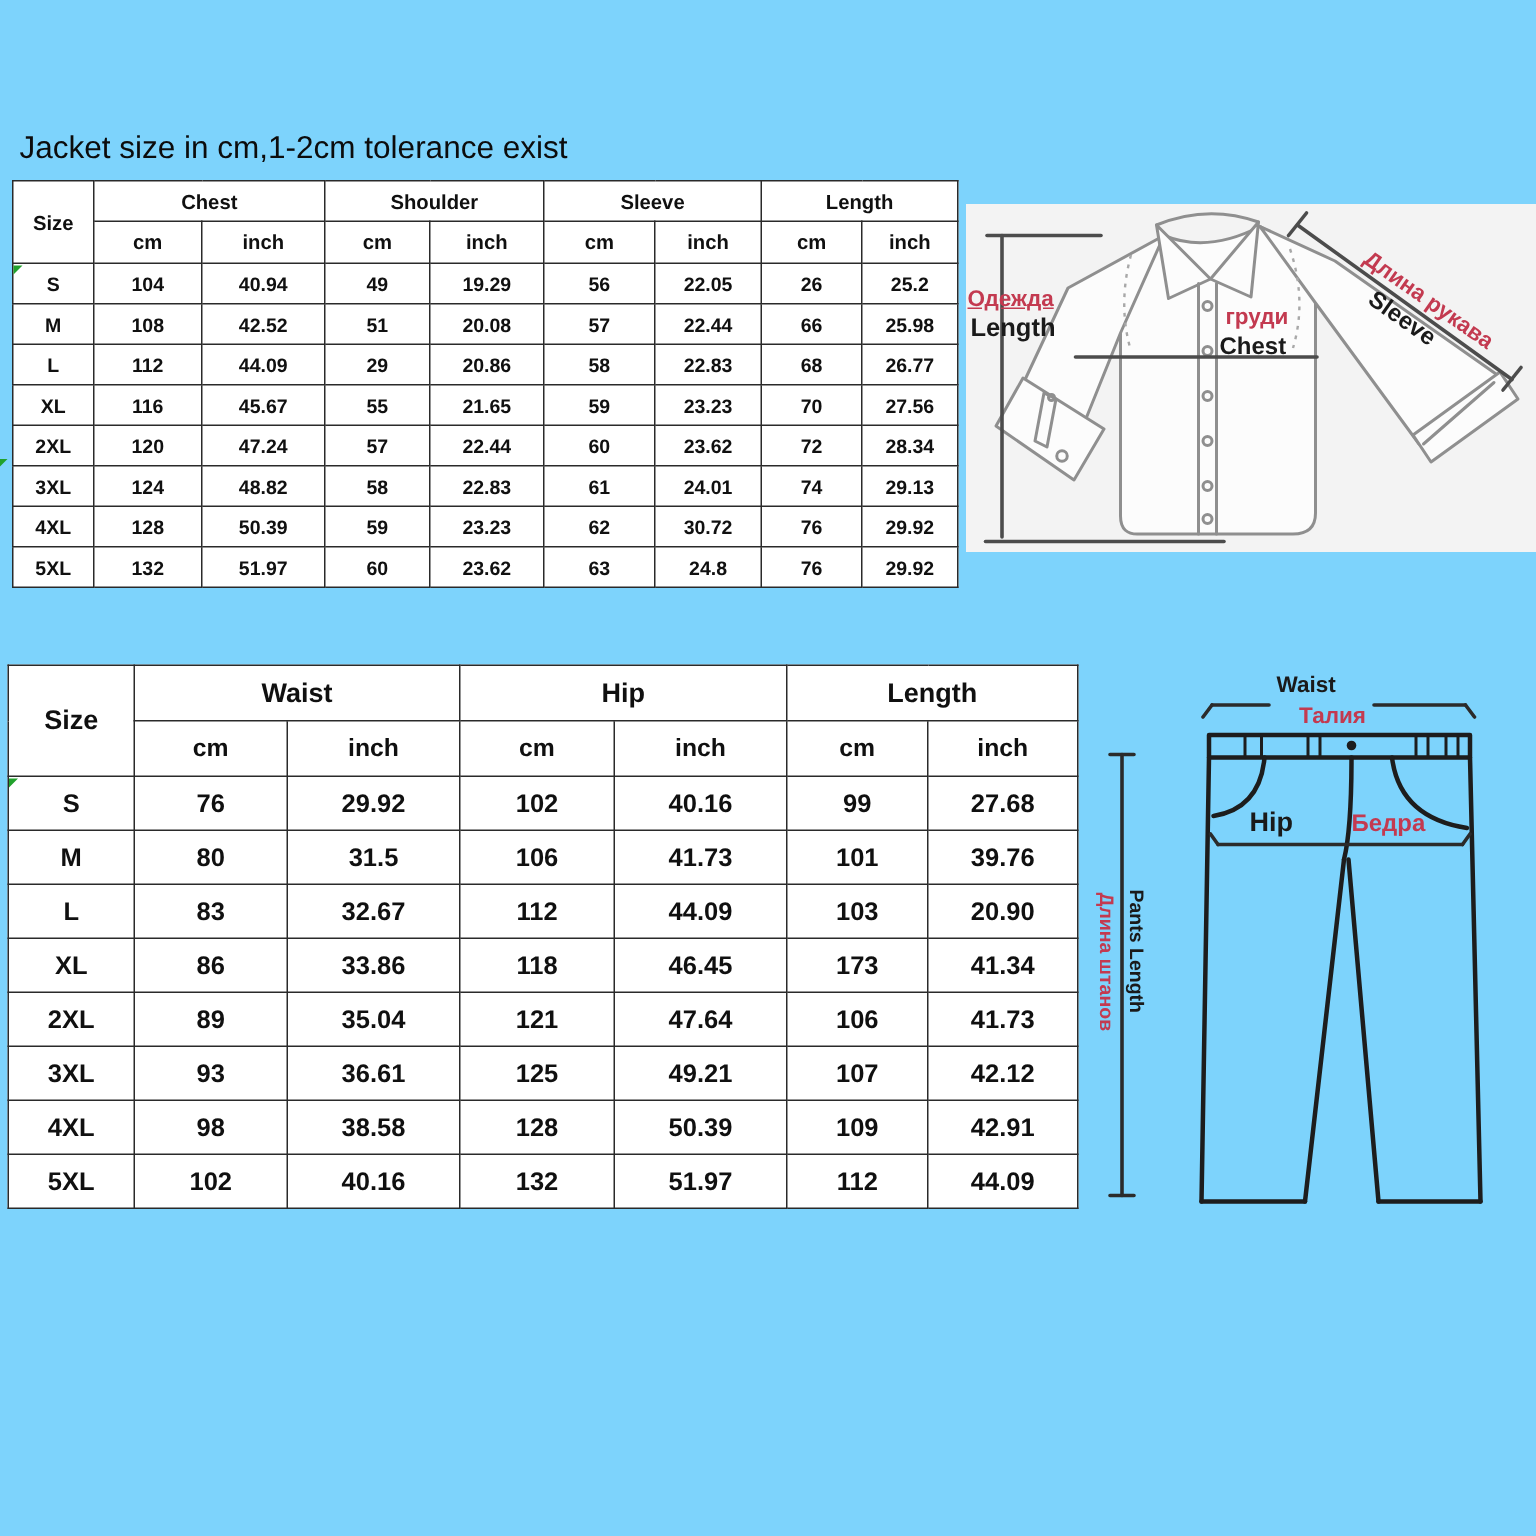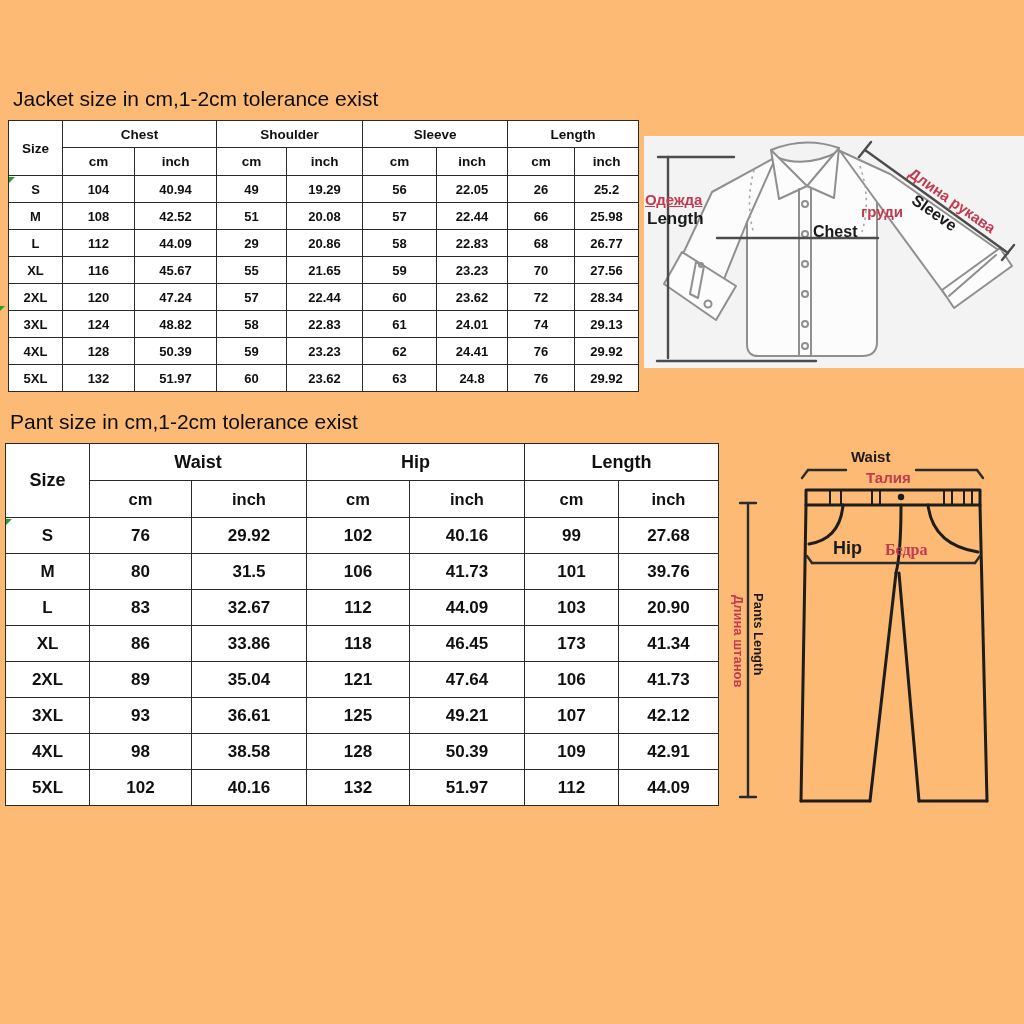--- a/index.html
+++ b/index.html
@@ -6,21 +6,21 @@
     --label-red:#c33a50;
     --table-border:#2a2a2a;
     --panel-bg:#f3f3f3;
     --shirt-line:#8f8f8f;
     --measure-line:#4c4c4c;
     --pant-line:#1d1d1d;
     --corner-green:#21a12c;
   }
   html,body{margin:0;padding:0;background:#ffffff;}
   .sheet{
-    position:relative;width:1024px;height:1024px;background:#fdba74;
+    position:relative;width:1024px;height:1024px;background:#7dd3fc;
     font-family:"Liberation Sans",sans-serif;overflow:hidden;color:#101010;
   }
   .chart-title{position:absolute;font-size:21px;font-weight:400;color:#0c0c0c;white-space:nowrap;}
   #jacket-title{left:13px;top:87px;}
   #pant-title{left:10px;top:410px;}
 
   table.size-table{position:absolute;border-collapse:collapse;table-layout:fixed;background:#ffffff;}
   table.size-table th,table.size-table td{
     border:1px solid var(--table-border);text-align:center;vertical-align:middle;
     padding:0;font-weight:700;overflow:hidden;white-space:nowrap;
@@ -50,30 +50,30 @@
 
   .dlabel{position:absolute;font-weight:700;white-space:nowrap;line-height:1.05;}
   .dlabel.red{color:var(--label-red);}
   .dlabel.dark{color:#1a1a1a;}
   .rot35{transform:rotate(35deg);transform-origin:0 0;}
   .vlabel{writing-mode:vertical-rl;}
 
   
   #lbl-jacket-length-ru{left:1px;top:56px;font-size:15px;text-decoration:underline;}
   #lbl-jacket-length-en{left:3px;top:74px;font-size:17px;}
-  #lbl-jacket-chest-ru{left:173px;top:68px;font-size:15px;margin-left:44px;}
+  #lbl-jacket-chest-ru{left:173px;top:68px;font-size:15px;}
   #lbl-jacket-chest-en{left:169px;top:88px;font-size:16px;}
   #lbl-jacket-sleeve-ru{left:271px;top:29px;font-size:15px;}
   #lbl-jacket-sleeve-en{left:274px;top:56px;font-size:16px;}
 
   
   #lbl-pant-waist-en{left:121px;top:4px;font-size:15px;}
   #lbl-pant-waist-ru{left:136px;top:25px;font-size:15px;}
   #lbl-pant-hip-en{left:103px;top:94px;font-size:18px;}
-  #lbl-pant-hip-ru{left:155px;top:97px;font-size:16px;font-family:Liberation Serif, serif;}
+  #lbl-pant-hip-ru{left:171px;top:97px;font-size:16px;}
   #lbl-pant-length-en{left:21px;top:148px;font-size:13px;}
   #lbl-pant-length-ru{left:1px;top:150px;font-size:13px;}
 
   
   .shirt-stroke{stroke:var(--shirt-line);stroke-width:2;fill:none;stroke-linejoin:round;stroke-linecap:round;}
   .shirt-fill{stroke:var(--shirt-line);stroke-width:2;fill:#fcfcfc;stroke-linejoin:round;}
   .shirt-dash{stroke:#a8a8a8;stroke-width:1.6;fill:none;stroke-dasharray:2.5,4;}
   .measure{stroke:var(--measure-line);stroke-width:2.4;fill:none;stroke-linecap:round;}
   .pant-stroke{stroke:var(--pant-line);stroke-width:3;fill:none;stroke-linejoin:round;stroke-linecap:round;}
   .pant-thin{stroke:var(--pant-line);stroke-width:2;fill:none;}
@@ -191,41 +191,40 @@
           <td>29.13</td>
         </tr>
 
         <tr>
           <td>4XL</td>
           <td>128</td>
           <td>50.39</td>
           <td>59</td>
           <td>23.23</td>
           <td>62</td>
-          <td>24.41</td>
+          <td>30.72</td>
           <td>76</td>
           <td>29.92</td>
         </tr>
 
         <tr>
           <td>5XL</td>
           <td>132</td>
           <td>51.97</td>
           <td>60</td>
           <td>23.62</td>
           <td>63</td>
           <td>24.8</td>
           <td>76</td>
           <td>29.92</td>
         </tr>
 
     </tbody>
   </table>
 
-  <div class="chart-title" id="pant-title">Pant size in cm,1-2cm tolerance exist</div>
 
   <table class="size-table" id="pant-table">
     <colgroup>
       <col style="width:84px">
         <col style="width:102px">
         <col style="width:115px">
       <col style="width:103px">
         <col style="width:115px">
         <col style="width:94px">
       <col style="width:100px">

